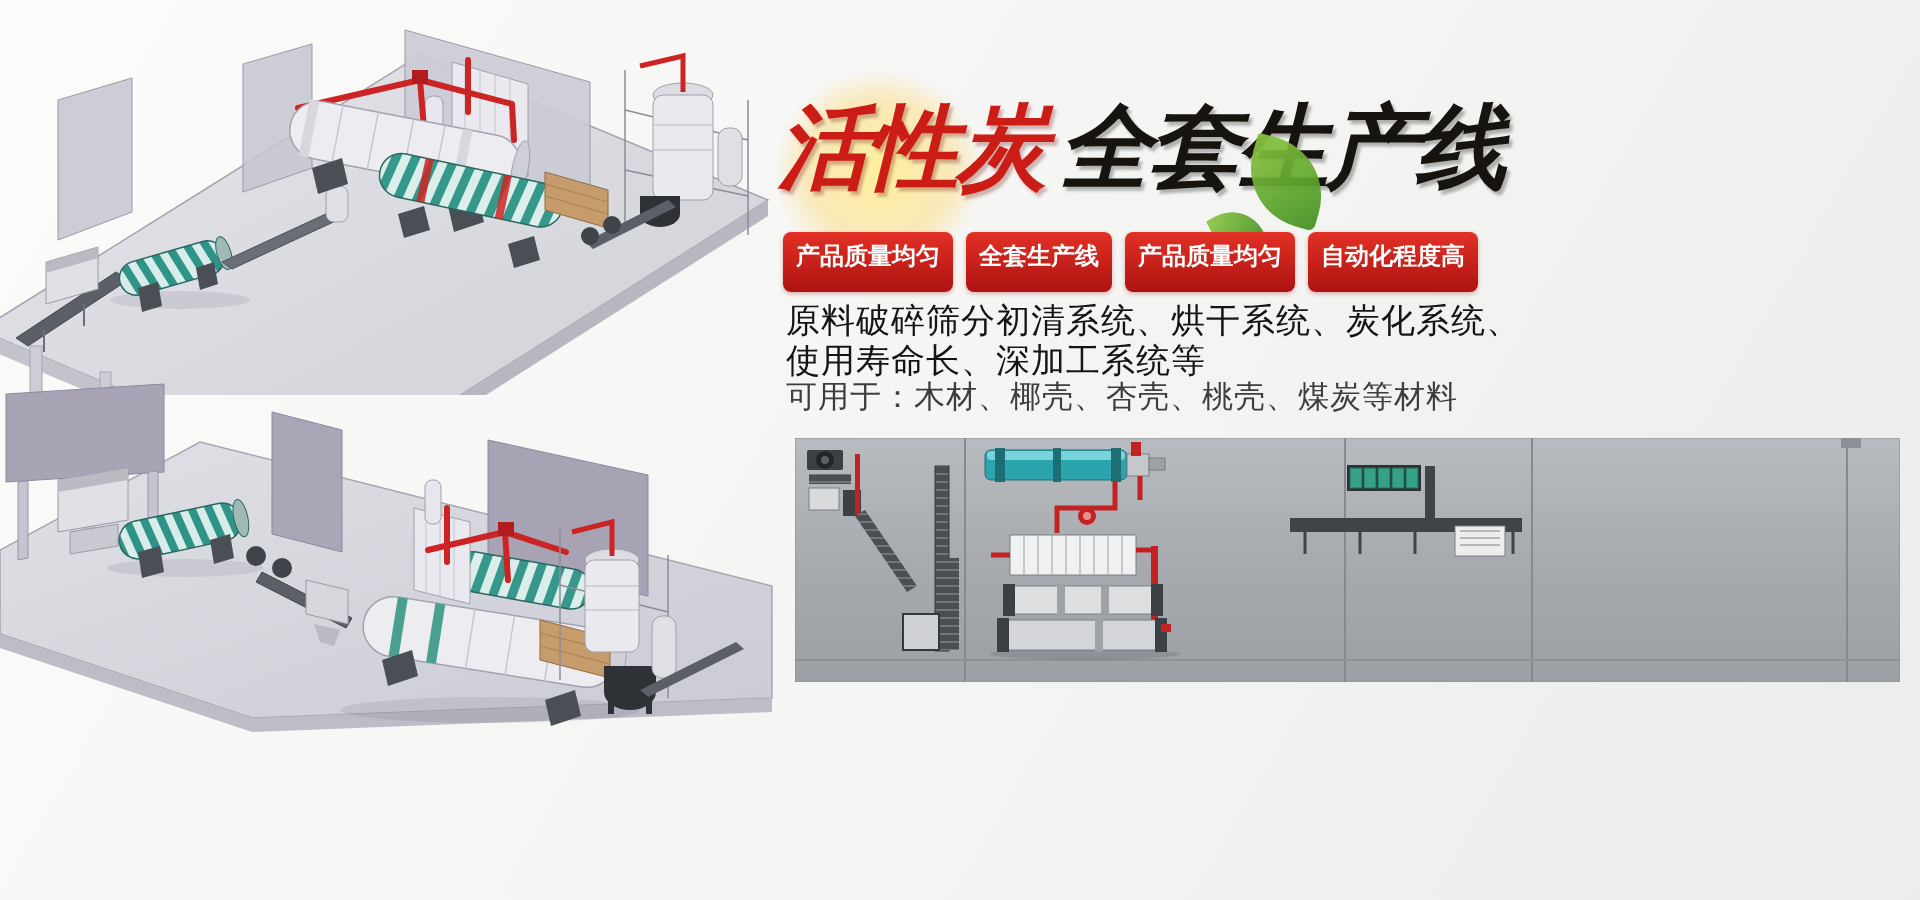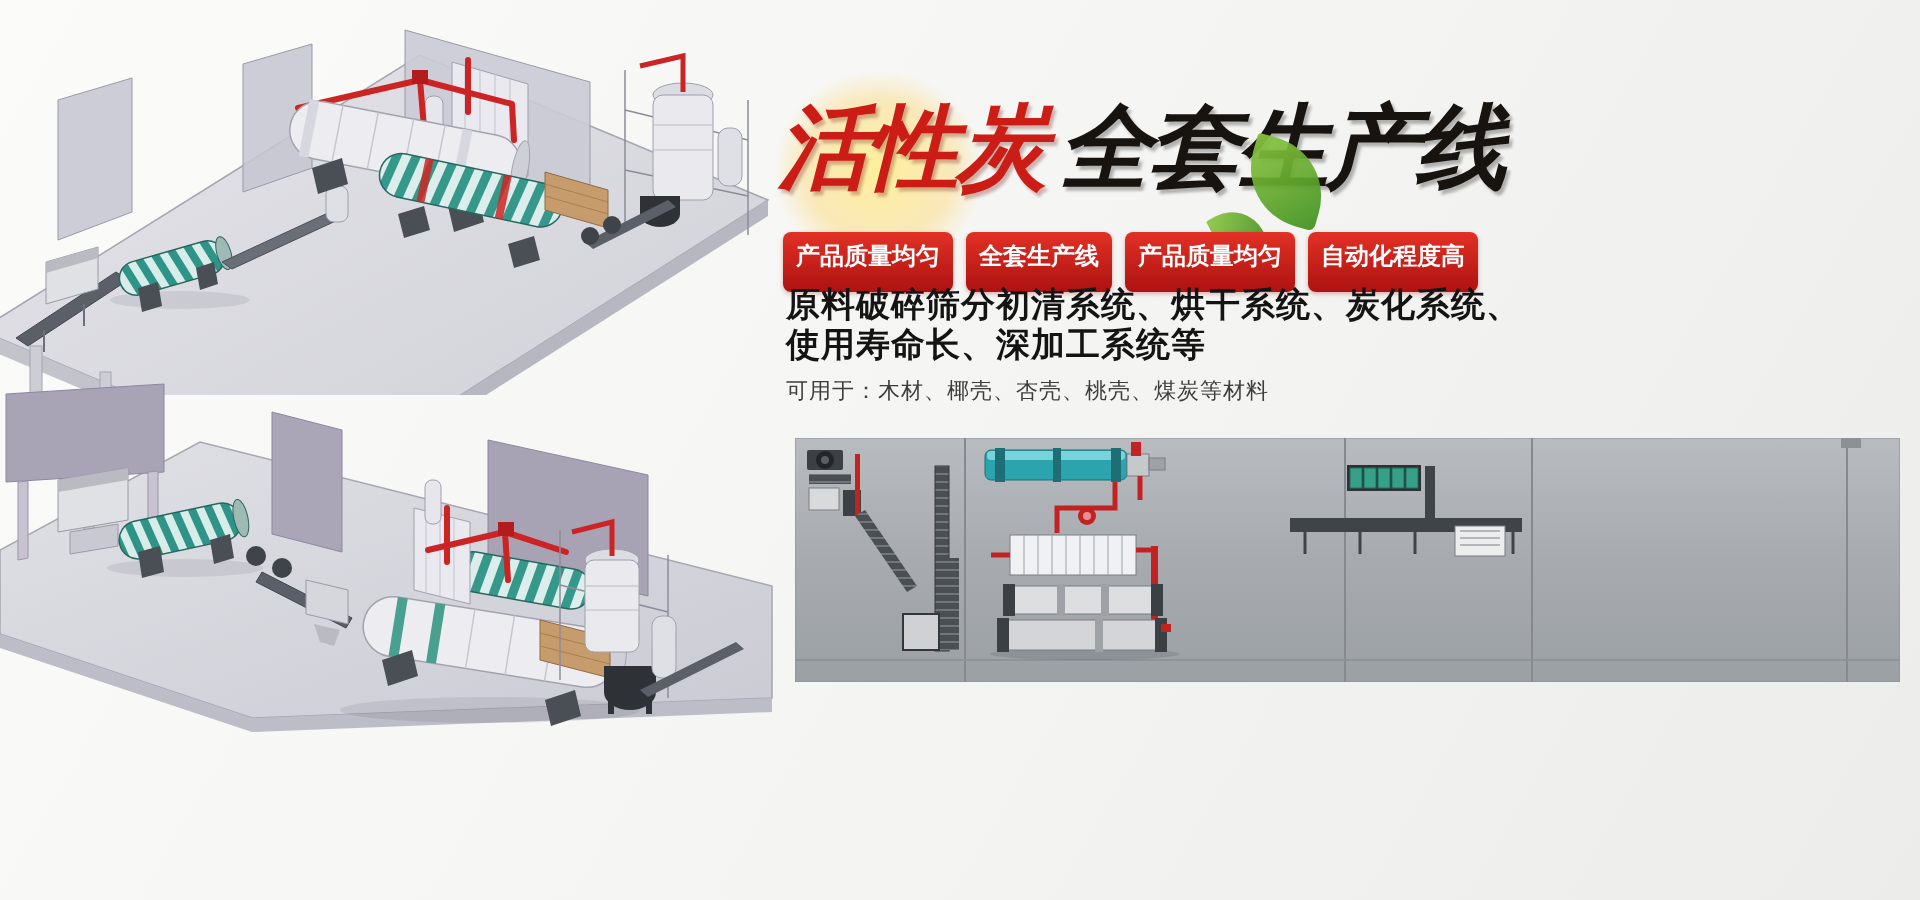--- a/index.html
+++ b/index.html
@@ -25,23 +25,23 @@
   .leaf-small{left:436px;top:122px;width:46px;height:46px;border-radius:4% 76% 8% 76%;transform:rotate(-28deg);opacity:.9}
 
   
   .badges{position:absolute;left:783px;top:232px;display:flex;gap:13px;z-index:3}
   .badge{height:60px;line-height:47px;padding:0 13px;border-radius:8px;color:#fff;
          font-size:24px;font-weight:700;
          background:linear-gradient(#e23125,#ad1211);
          box-shadow:0 2px 4px rgba(150,20,20,.3)}
 
   
-  .desc{position:absolute;left:786px;top:284px;font-size:34px;line-height:40px;
-        font-weight:700;color:#141414;letter-spacing:1px;z-index:3}
-  .materials{position:absolute;left:786px;top:376px;font-size:22px;color:#3d3d3d;
+  .desc{position:absolute;left:786px;top:300px;font-size:34px;line-height:40px;
+        font-weight:400;color:#141414;letter-spacing:1px;z-index:3}
+  .materials{position:absolute;left:786px;top:376px;font-size:31px;color:#3d3d3d;
              letter-spacing:1px;z-index:3}
 
   
   .schematic{position:absolute;left:795px;top:438px;width:1105px;height:244px}
 </style>
 </head>
 <body>
 
 <div class="stage">
 

